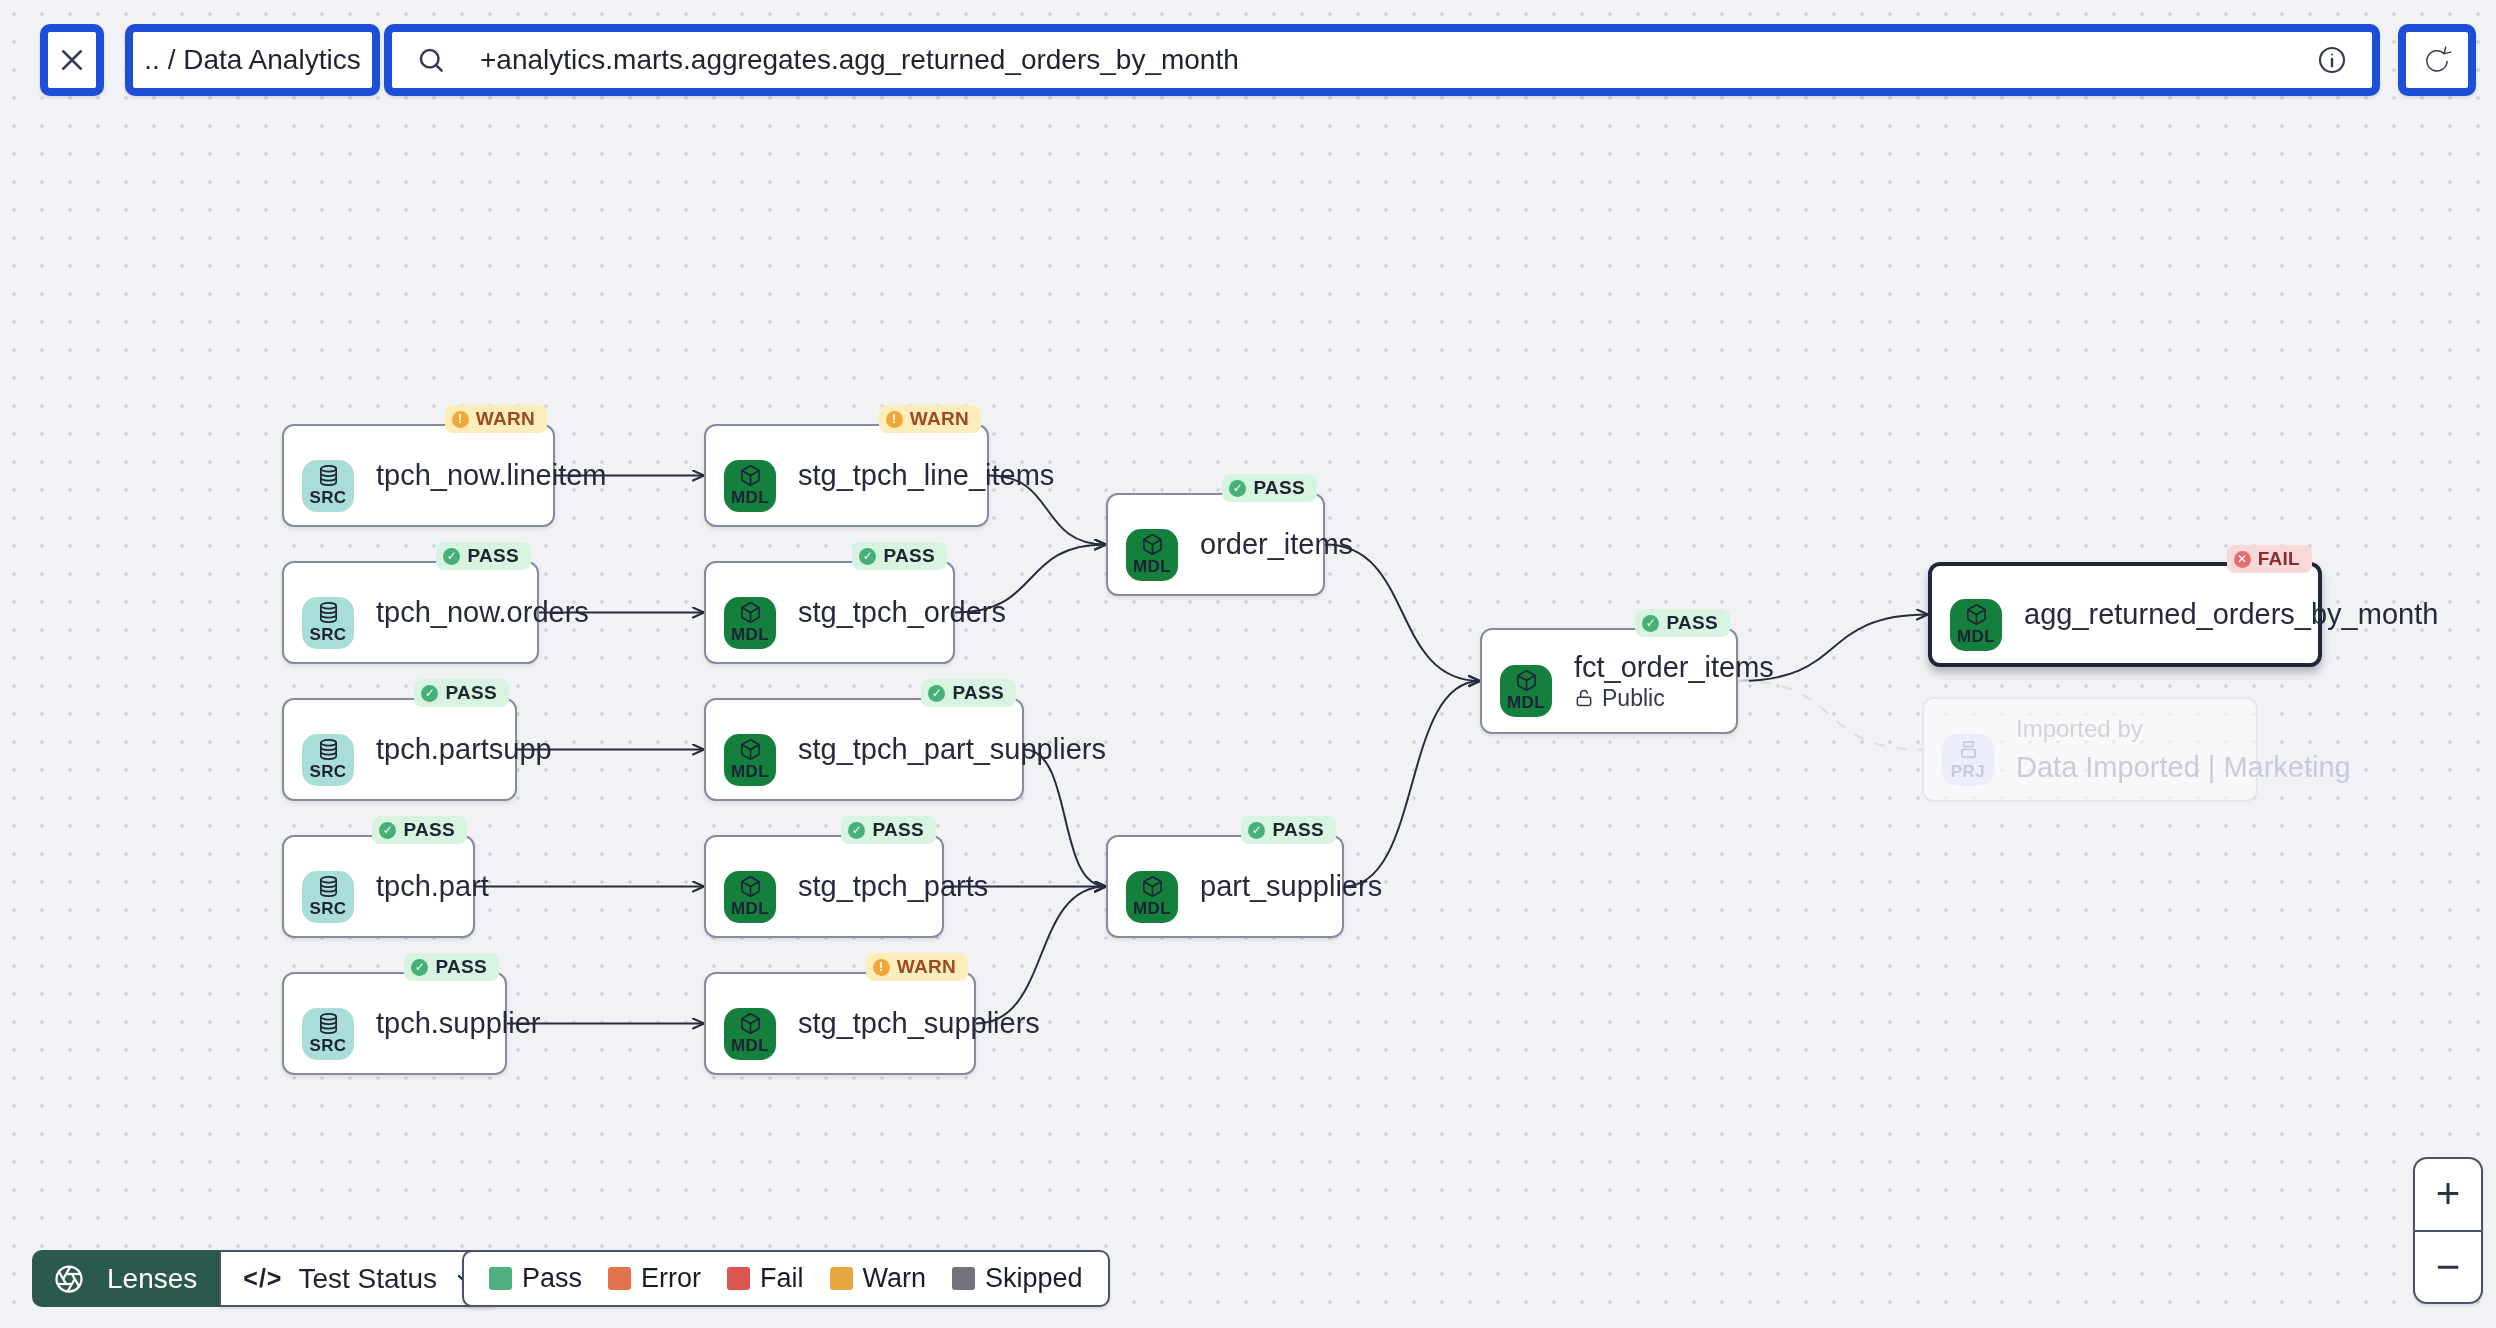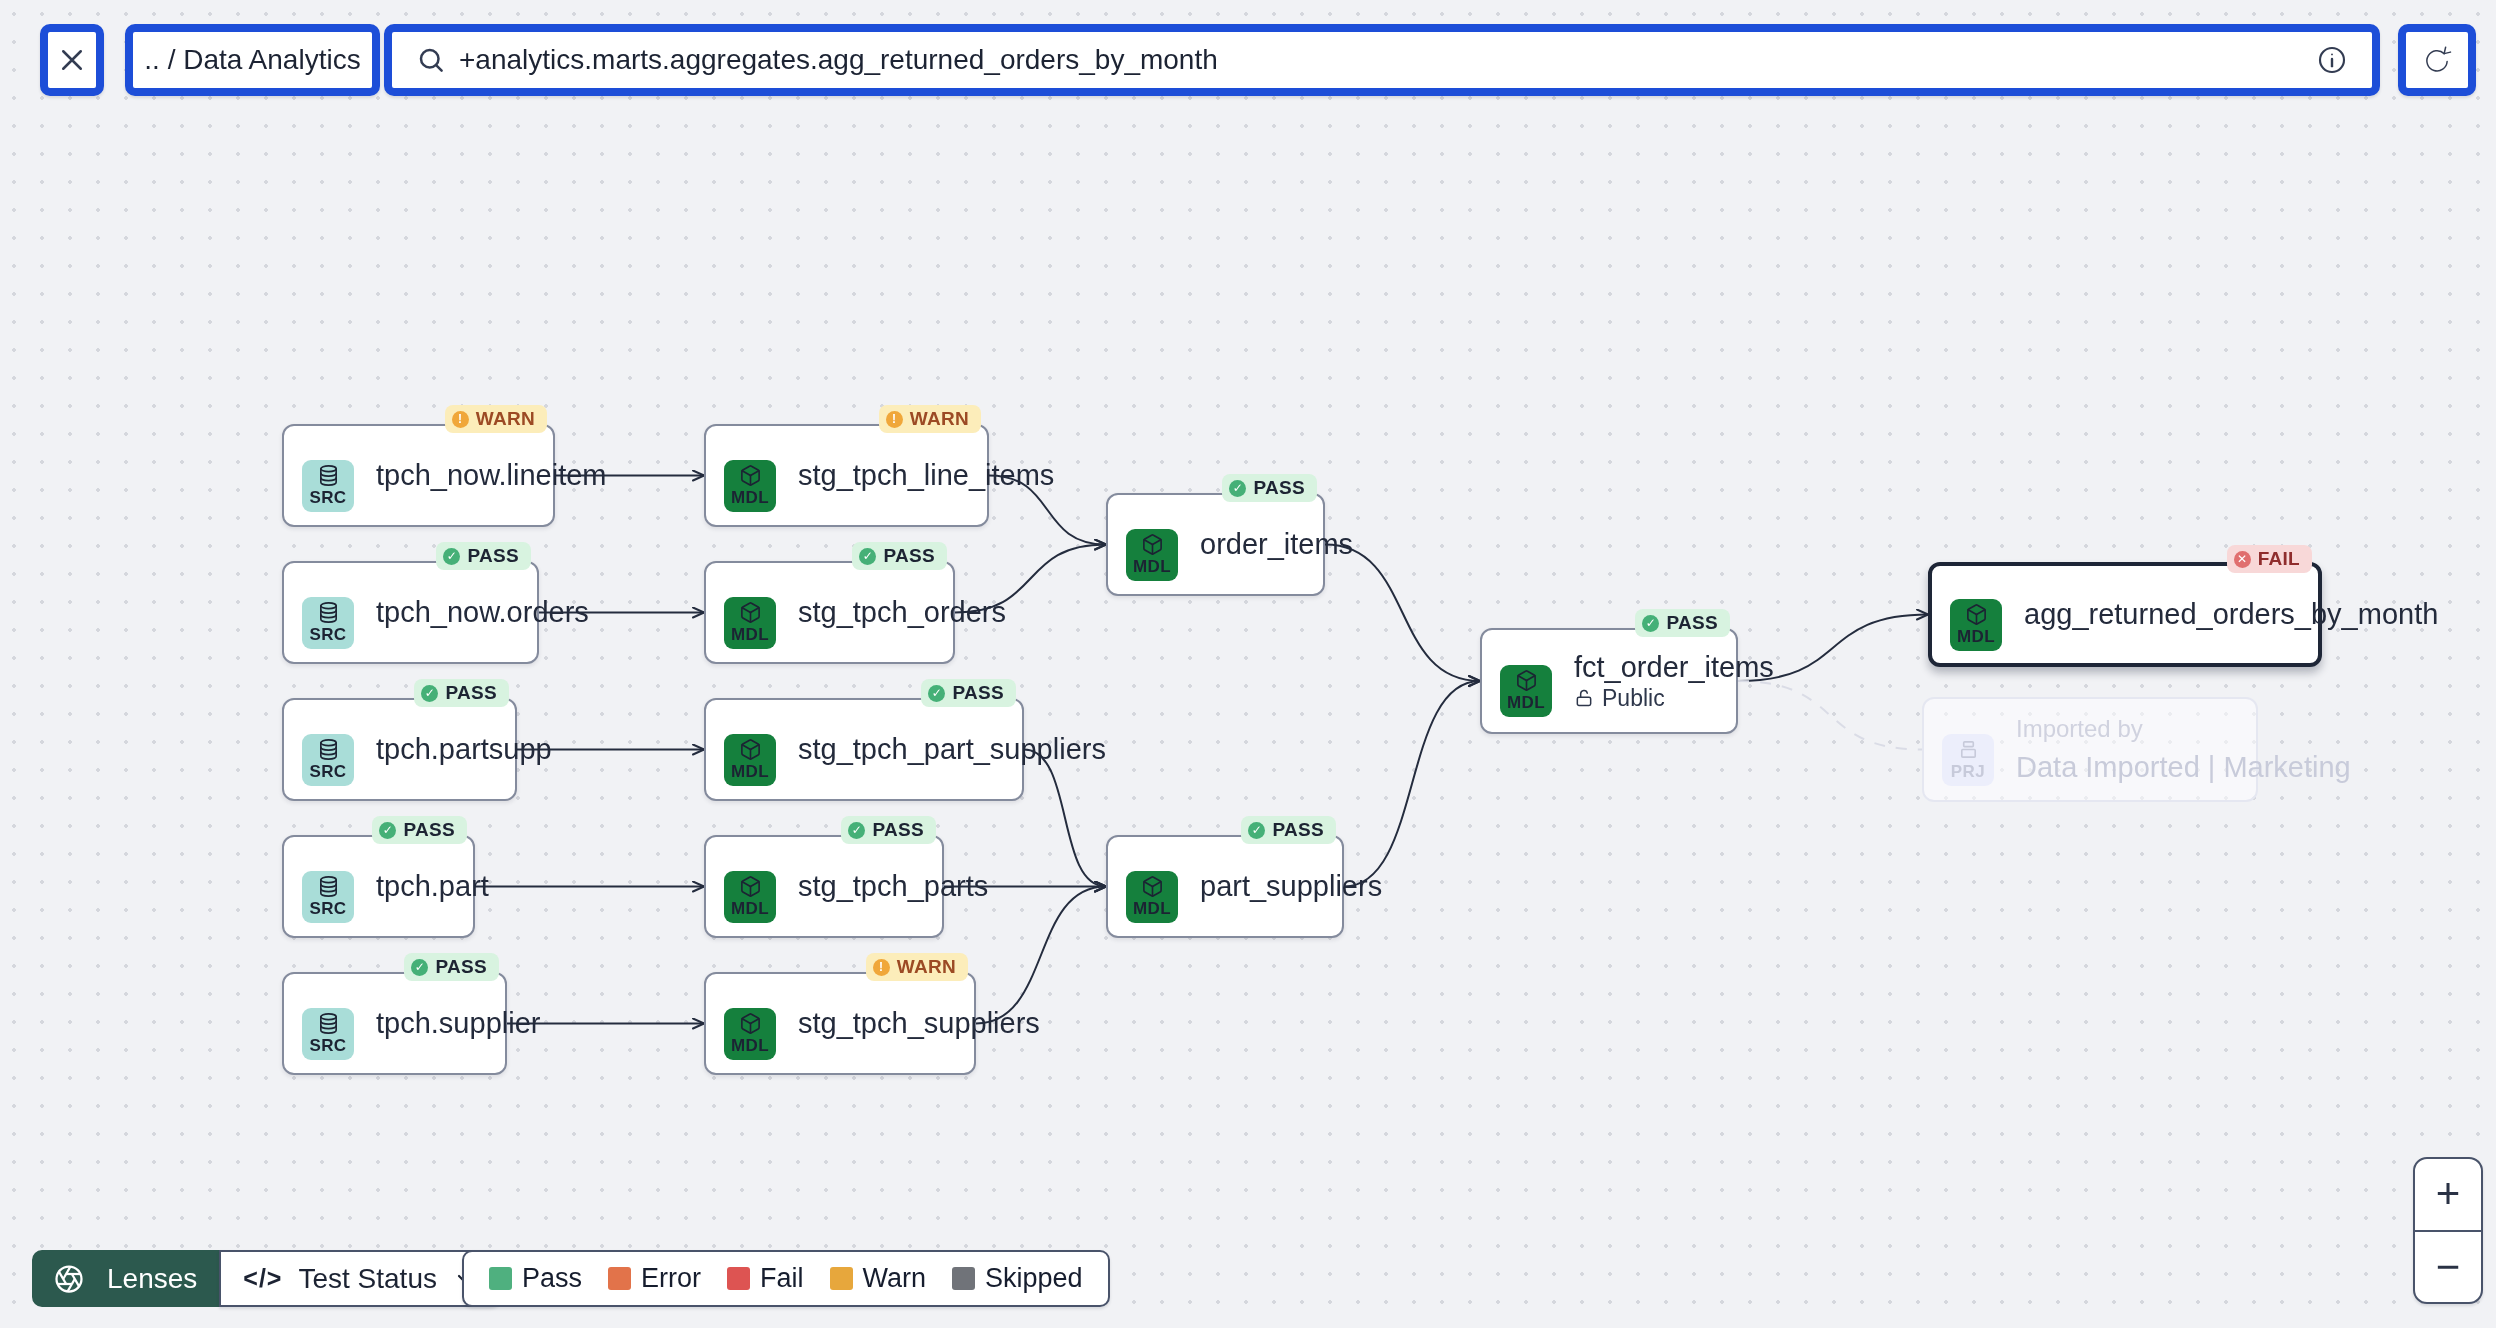--- a/index.html
+++ b/index.html
@@ -35,21 +35,21 @@
     border: 4px solid #1e2637;
     box-shadow: 0 6px 9px rgba(22,28,52,0.28);
   }
   .node.ghost {
     background: rgba(253,253,255,0.55);
     border-color: #e5e7f1;
     box-shadow: none;
   }
   .iconbox {
     width: 52px; height: 52px;
-    border-radius: 9px;
+    border-radius: 15px;
     display: flex; flex-direction: column;
     align-items: center; justify-content: center;
     flex: 0 0 auto;
     margin-top: 20px;
   }
   .kind-SRC .iconbox { background: #a9ddd8; }
   .kind-MDL .iconbox { background: #15803d; }
   .kind-PRJ .iconbox { background: #eceefb; }
   .iconbox svg { width: 23px; height: 23px; stroke: #1c2333; fill: none; stroke-width: 1.7; stroke-linecap: round; stroke-linejoin: round; }
   .ghost .iconbox svg { stroke: #c7cada; }
@@ -86,21 +86,21 @@
 
   
   .tb { position: absolute; top: 24px; height: 72px; background: #fff;
         border: 8px solid #1d4ed8; border-radius: 10px;
         display: flex; align-items: center; justify-content: center;
         box-shadow: 0 2px 3px rgba(25,31,50,0.12); cursor: pointer; }
   .tb svg { stroke: #333c52; fill: none; stroke-width: 2; stroke-linecap: round; stroke-linejoin: round; }
   #close-btn { left: 40px; width: 64px; }
   #close-btn svg { width: 30px; height: 30px; }
   #crumb-btn { left: 125px; width: 255px; font-size: 28px; }
-  #searchbar { left: 384px; width: 1996px; cursor: text; justify-content: flex-start; padding: 1px 24px; gap: 13px; }
+  #searchbar { left: 384px; width: 1996px; cursor: text; justify-content: flex-start; padding: 1px 24px; gap: 34px; }
   #searchbar svg.mag { width: 30px; height: 30px; flex: 0 0 auto; }
   #search-input { flex: 1; border: none; outline: none; background: transparent;
                   font-size: 28px; color: #1c2333; font-family: inherit; }
   #info-ic { width: 32px; height: 32px; flex: 0 0 auto; cursor: pointer; }
   #refresh-btn { left: 2398px; width: 78px; }
   #refresh-btn svg { width: 36px; height: 36px; }
 
   
   #lenses-group { position: absolute; left: 32px; top: 1250px; height: 57px; display: flex; }
   #lenses-btn {

